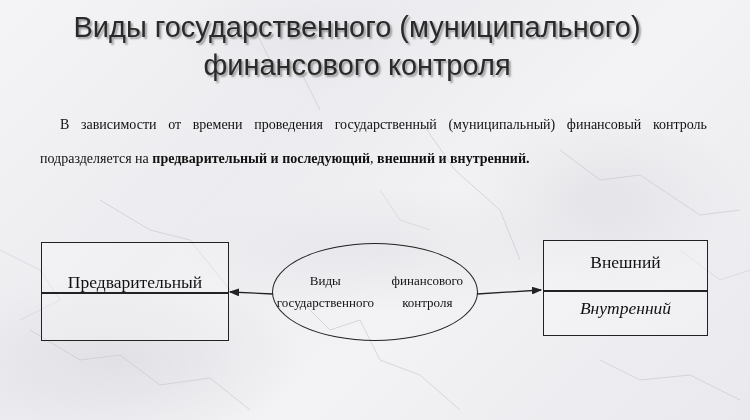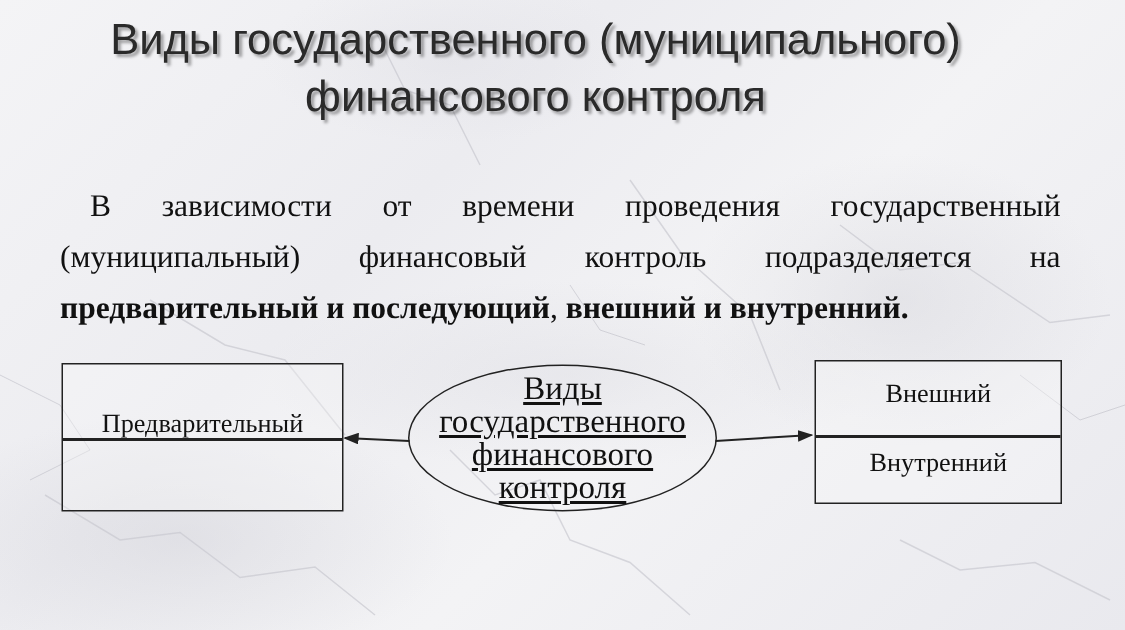--- a/index.html
+++ b/index.html
@@ -14,37 +14,37 @@
       font-family: "Liberation Serif", serif;
       color: #111;
     }
     .veins { position: absolute; left: 0; top: 0; width: 750px; height: 420px; pointer-events: none; }
     .title {
       position: absolute; left: 0; top: 8px; width: 714px; text-align: center;
       font-family: "Liberation Sans", sans-serif; font-size: 29px; line-height: 38px;
       color: #2a2a2a; text-shadow: 2px 2px 2px rgba(0,0,0,0.35);
     }
     .para {
-      position: absolute; left: 40px; top: 120px; width: 667px;
-      font-size: 21px; line-height: 34px; text-align: justify; text-align-last: left;
+      position: absolute; left: 40px; top: 108px; width: 667px;
+      font-size: 14px; line-height: 34px; text-align: justify; text-align-last: left;
     }
     .para .indent { display: inline-block; width: 20px; }
     .para b { font-weight: bold; }
     .box {
       position: absolute; border: 1.5px solid #222; background: rgba(248,248,250,0.35);
     }
     .cell {
       position: absolute; left: 0; width: 100%; text-align: center; font-size: 17.5px;
     }
     .divider { position: absolute; left: 0; width: 100%; height: 0; border-top: 2px solid #222; }
     .ellipse {
       position: absolute; left: 272px; top: 243px; width: 206px; height: 98px;
       border: 1.5px solid #222; border-radius: 50%; box-sizing: border-box;
-      display: flex; flex-direction: column; align-items: center; justify-content: center;
-      font-size: 22px; line-height: 22px; text-align: center; text-decoration: underline;
+      display: flex; flex-direction: row; align-items: center; justify-content: center;
+      font-size: 13px; line-height: 22px; text-align: center;
     }
     .arrows { position: absolute; left: 0; top: 0; width: 750px; height: 420px; }
   </style>
 </head>
 <body>
 
 <svg class="veins" viewBox="0 0 750 420">
   <g fill="none" stroke="#c9c9d0" stroke-width="1" opacity="0.7">
     <path d="M30 330 L80 360 L120 355 L160 385 L210 378 L250 410"></path>
     <path d="M300 300 L330 330 L360 320 L380 360 L420 375 L460 410"></path>
@@ -84,14 +84,14 @@
 </div>
 
 <div class="ellipse">
   <div>Виды государственного</div>
   <div>финансового контроля</div>
 </div>
 
 <div class="box" style="left:543px; top:240px; width:163px; height:94px;">
   <div class="cell" style="top:11px;">Внешний</div>
   <div class="divider" style="top:49px;"></div>
-  <div class="cell" style="top:57px;">Внутренний</div>
+  <div class="cell" style="top:57px;font-style:italic;">Внутренний</div>
 </div>
 
 </body></html>

